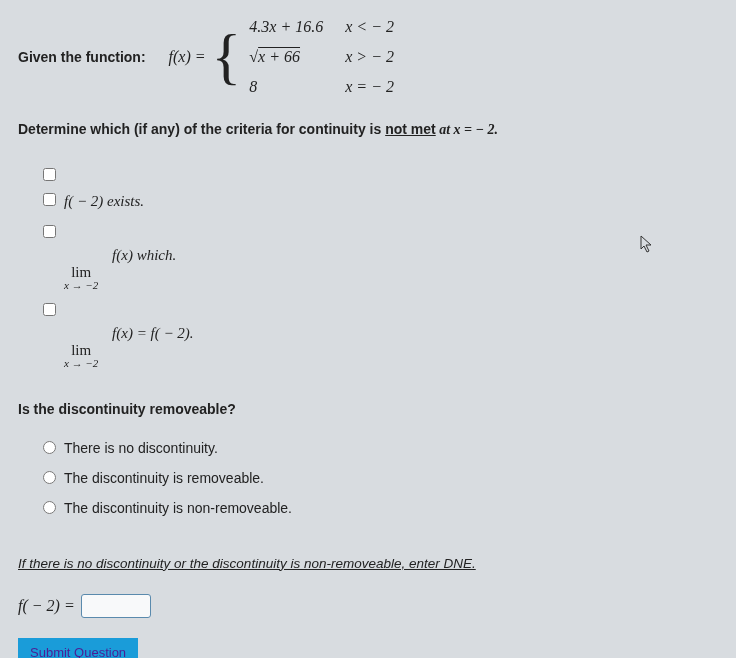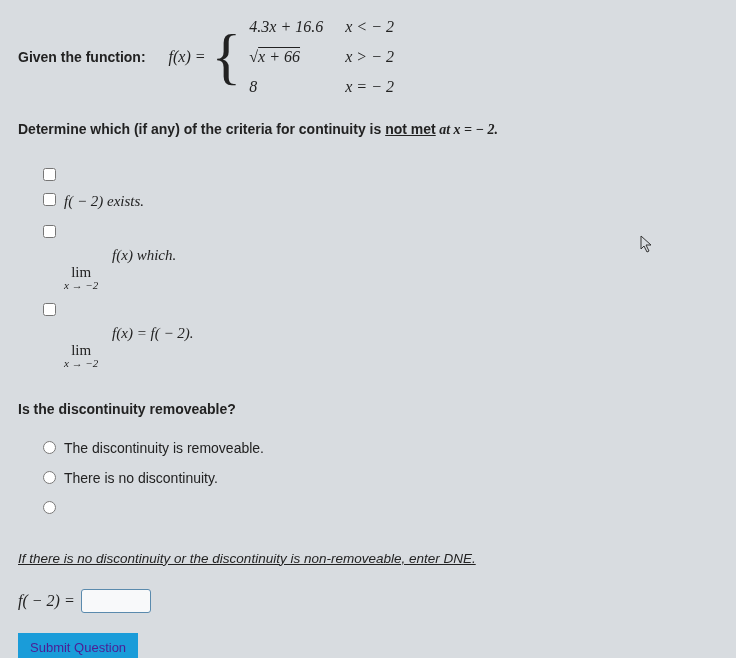--- a/index.html
+++ b/index.html
@@ -158,28 +158,29 @@
       <span>f(x) = f( − 2).</span>
     </span>
   </div>
 </div>
 
 <div class="section-q">Is the discontinuity removeable?</div>
 
 <div class="options-group">
   <div class="option-row">
     <input type="radio" name="rem" style="">
+    <span>There is no discontinuity.</span>
+  </div>
+  <div class="option-row">
+    <input type="radio" name="rem" style="">
     <span>The discontinuity is removeable.</span>
   </div>
   <div class="option-row">
     <input type="radio" name="rem" style="">
-    <span>There is no discontinuity.</span>
-  </div>
-  <div class="option-row">
-    <input type="radio" name="rem" style="">
+    <span>The discontinuity is non-removeable.</span>
   </div>
 </div>
 
 <div class="bottom-section">
   <div class="redefine-hint">If there is no discontinuity or the discontinuity is non-removeable, enter DNE.</div>
   <div class="answer-row">
     <span class="math" style="font-size:16px;">f( − 2) = </span>
     <input type="text" class="answer-box" style="">
   </div>
   <button class="submit-btn">Submit Question</button>

